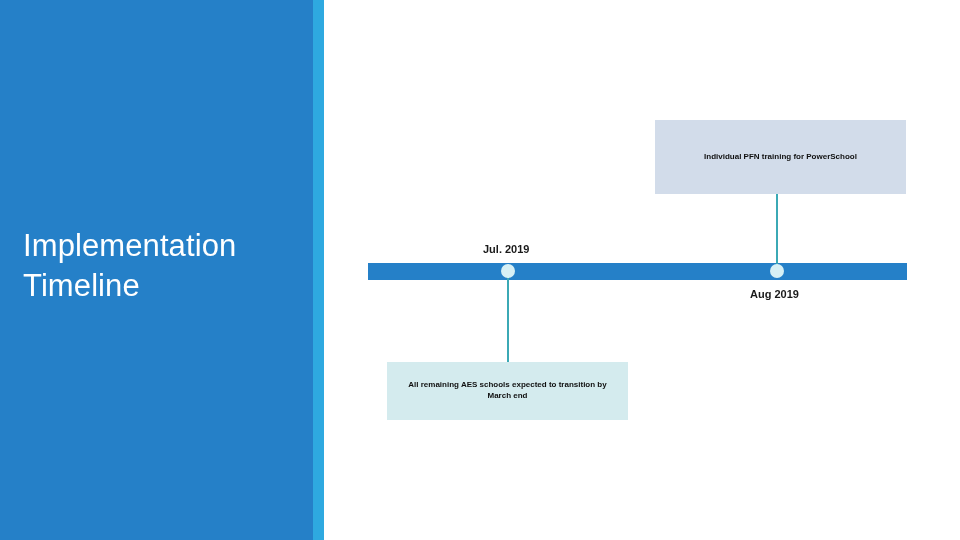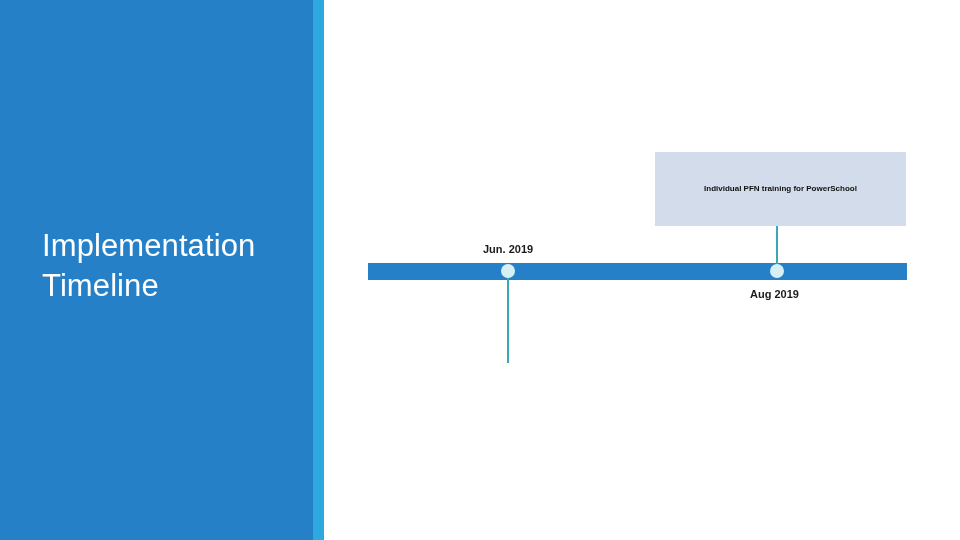--- a/index.html
+++ b/index.html
@@ -32,21 +32,21 @@
   #sidebar-accent {
     position: absolute;
     left: 313px;
     top: 0;
     width: 11px;
     height: 540px;
     background: #2EA9E0;
   }
   #slide-title {
     position: absolute;
-    left: 42px;
+    left: 23px;
     top: 226px;
     width: 260px;
     color: #FFFFFF;
     font-size: 31px;
     font-weight: 400;
     line-height: 1.30;
     letter-spacing: 0.1px;
     white-space: pre-line;
   }
 
@@ -112,21 +112,20 @@
     justify-content: center;
     box-sizing: border-box;
     padding: 6px 14px;
   }
   #callout-feb-2019 {
     left: 655px;
     top: 120px;
     width: 251px;
     height: 74px;
     background: #D2DCEA;
-    margin-top: 32px;
   }
   #callout-mar-2019 {
     left: 387px;
     top: 362px;
     width: 241px;
     height: 58px;
     background: #D4EBEE;
   }
   .callout-text {
     font-size: 8px;
@@ -148,22 +147,25 @@
 Timeline</div>
 
   <div id="timeline-bar"></div>
 
   <div id="connector-feb-2019" class="connector-line"></div>
   <div id="connector-mar-2019" class="connector-line"></div>
 
   <div id="marker-mar-2019" class="milestone-marker"></div>
   <div id="marker-feb-2019" class="milestone-marker"></div>
 
-  <div id="date-mar-2019" class="milestone-date">Jun. 2019</div>
+  <div id="date-mar-2019" class="milestone-date">Jul. 2019</div>
 
   <div id="date-feb-2019" class="milestone-date">Aug 2019</div>
 
   <div id="callout-feb-2019" class="callout-box">
     <span class="callout-text">Individual PFN training for PowerSchool</span>
   </div>
 
+  <div id="callout-mar-2019" class="callout-box">
+    <span class="callout-text">All remaining AES schools expected to transition by March end</span>
+  </div>
 
 </div>
 
 </body></html>

